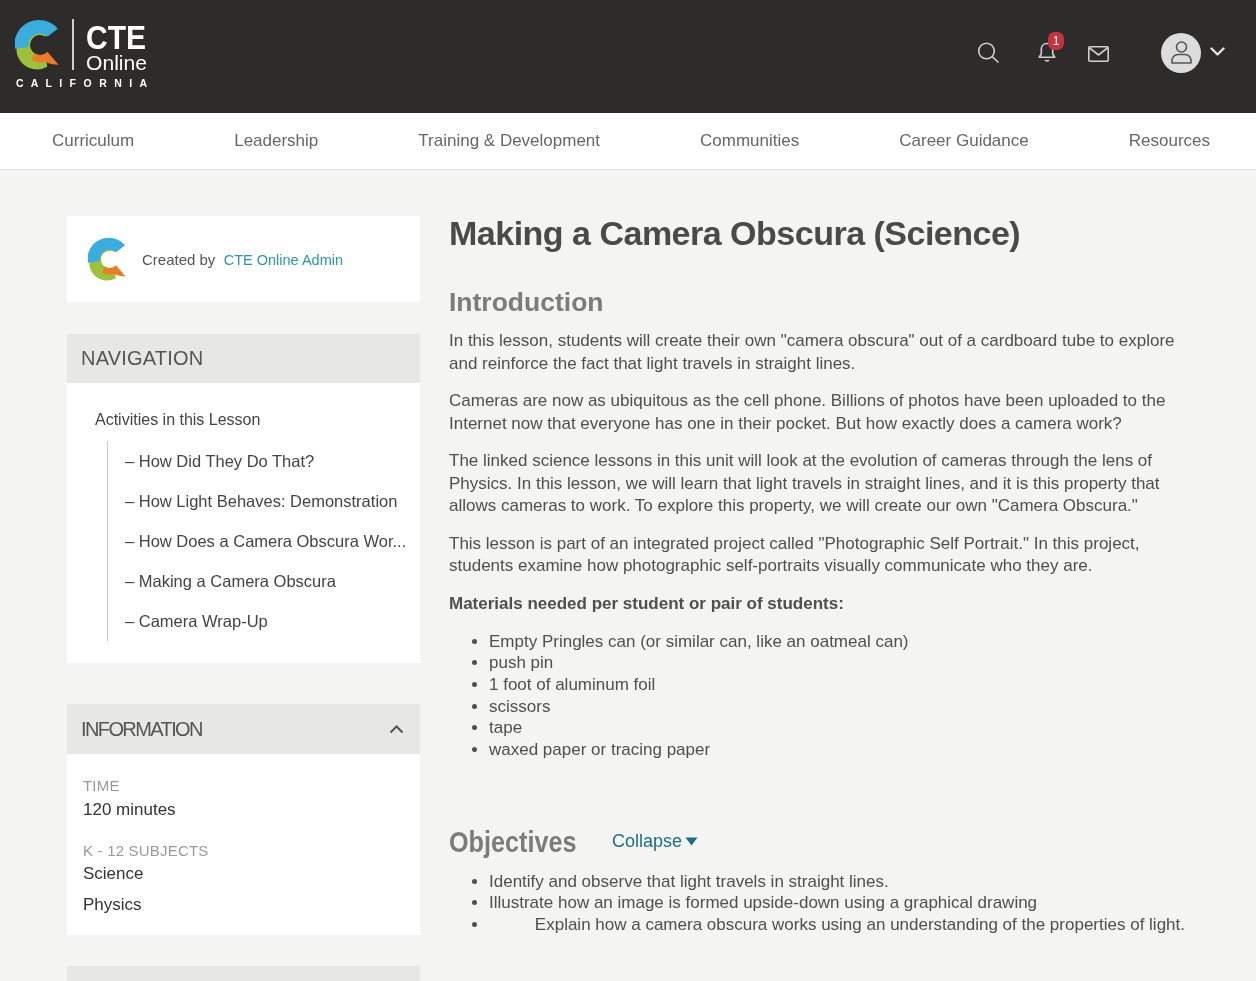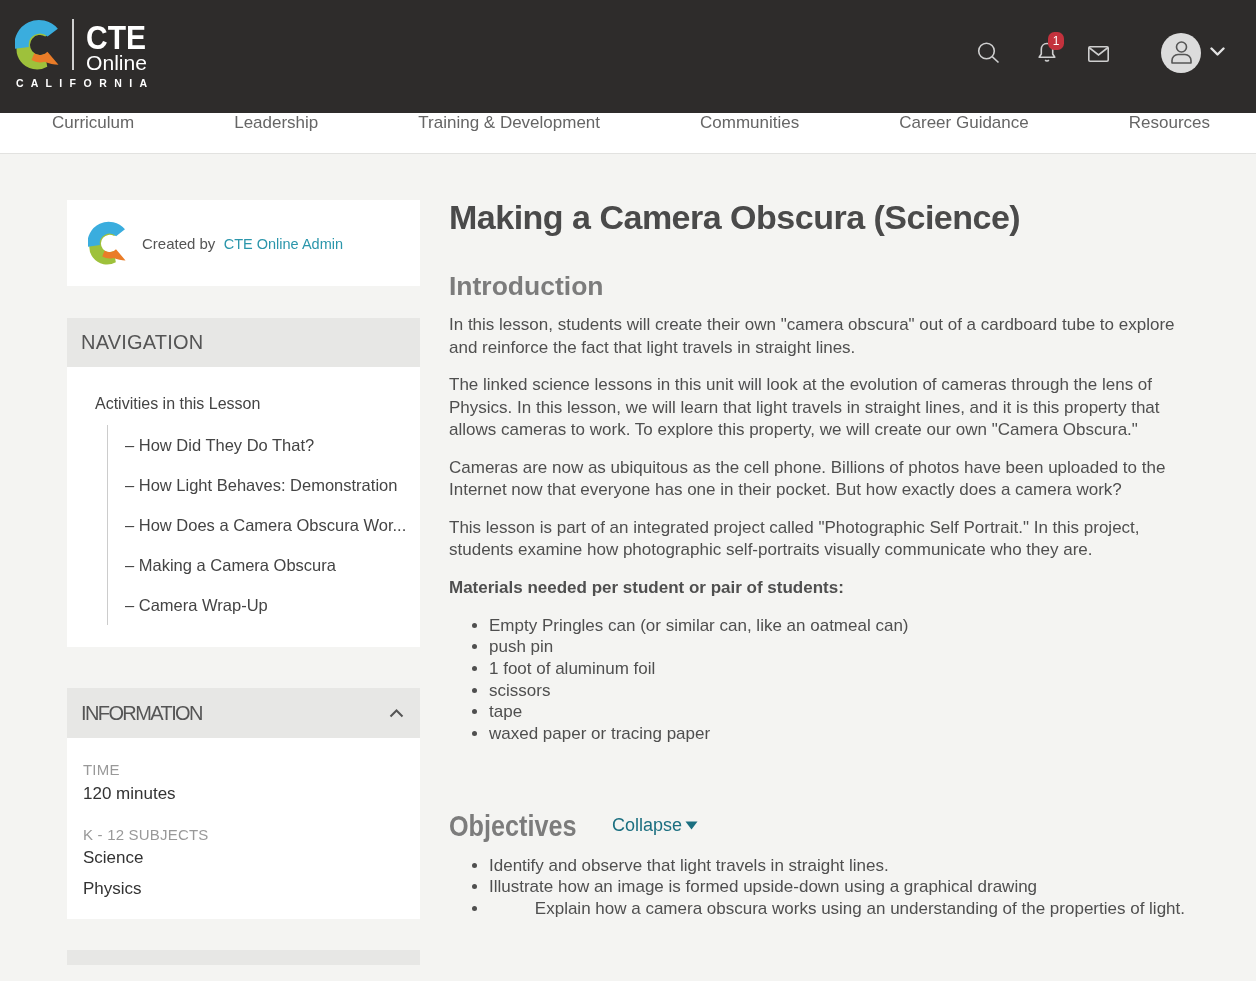--- a/index.html
+++ b/index.html
@@ -9,22 +9,22 @@
   background:#f4f4f2;
   color:#4f4f4f;
 }
 
 .hdr { position:relative; height:113px; background:#2e2c2b; }
 .logo { position:absolute; left:15px; top:19px; }
 .icon { position:absolute; }
 .avatar { position:absolute; left:1161px; top:33px; width:40px; height:40px; border-radius:50%; background:#dcdcdc; }
 
 .nav {
-  height:41px; background:#fff; border-bottom:1px solid #e2e2e0;
-  display:flex; padding-left:52px; gap:100px;
+  height:57px; background:#fff; border-bottom:1px solid #e2e2e0;
+  display:flex; align-items:center; padding-left:52px; gap:100px;
 }
 .nav a { color:#666; text-decoration:none; font-size:17px; white-space:nowrap; }
 
 .wrap { position:relative; height:811px; overflow:hidden; }
 .side { position:absolute; left:67px; top:0; width:353px; }
 .side .card { position:absolute; left:0; width:353px; background:#fff; }
 .card-hd {
   background:#e7e7e5; padding:0 16px 0 14px; height:49px;
   display:flex; align-items:center; justify-content:space-between;
   font-size:20px; color:#555; letter-spacing:0.2px;
@@ -138,22 +138,22 @@
       <div class="lbl" style="margin-top:22px;">K - 12 SUBJECTS</div>
       <div style="margin-top:5px;">Science</div>
       <div style="margin-top:11px;">Physics</div>
     </div>
     <div class="card-hd" style="position:absolute; top:796px; width:353px;">&nbsp;</div>
   </div>
   <div class="main">
     <h1>Making a Camera Obscura (Science)</h1>
     <h2 class="intro">Introduction</h2>
     <p style="margin-top:12px;">In this lesson, students will create their own "camera obscura" out of a cardboard tube to explore and reinforce the fact that light travels in straight lines.</p>
+    <p>Cameras are now as ubiquitous as the cell phone. Billions of photos have been uploaded to the Internet now that everyone has one in their pocket. But how exactly does a camera work?</p>
     <p>The linked science lessons in this unit will look at the evolution of cameras through the lens of Physics. In this lesson, we will learn that light travels in straight lines, and it is this property that allows cameras to work. To explore this property, we will create our own "Camera Obscura."</p>
-    <p>Cameras are now as ubiquitous as the cell phone. Billions of photos have been uploaded to the Internet now that everyone has one in their pocket. But how exactly does a camera work?</p>
     <p>This lesson is part of an integrated project called "Photographic Self Portrait." In this project, students examine how photographic self-portraits visually communicate who they are.</p>
     <p><b>Materials needed per student or pair of students:</b></p>
     <ul>
       <li>Empty Pringles can (or similar can, like an oatmeal can)</li>
       <li>push pin</li>
       <li>1 foot of aluminum foil</li>
       <li>scissors</li>
       <li>tape</li>
       <li>waxed paper or tracing paper</li>
     </ul>

